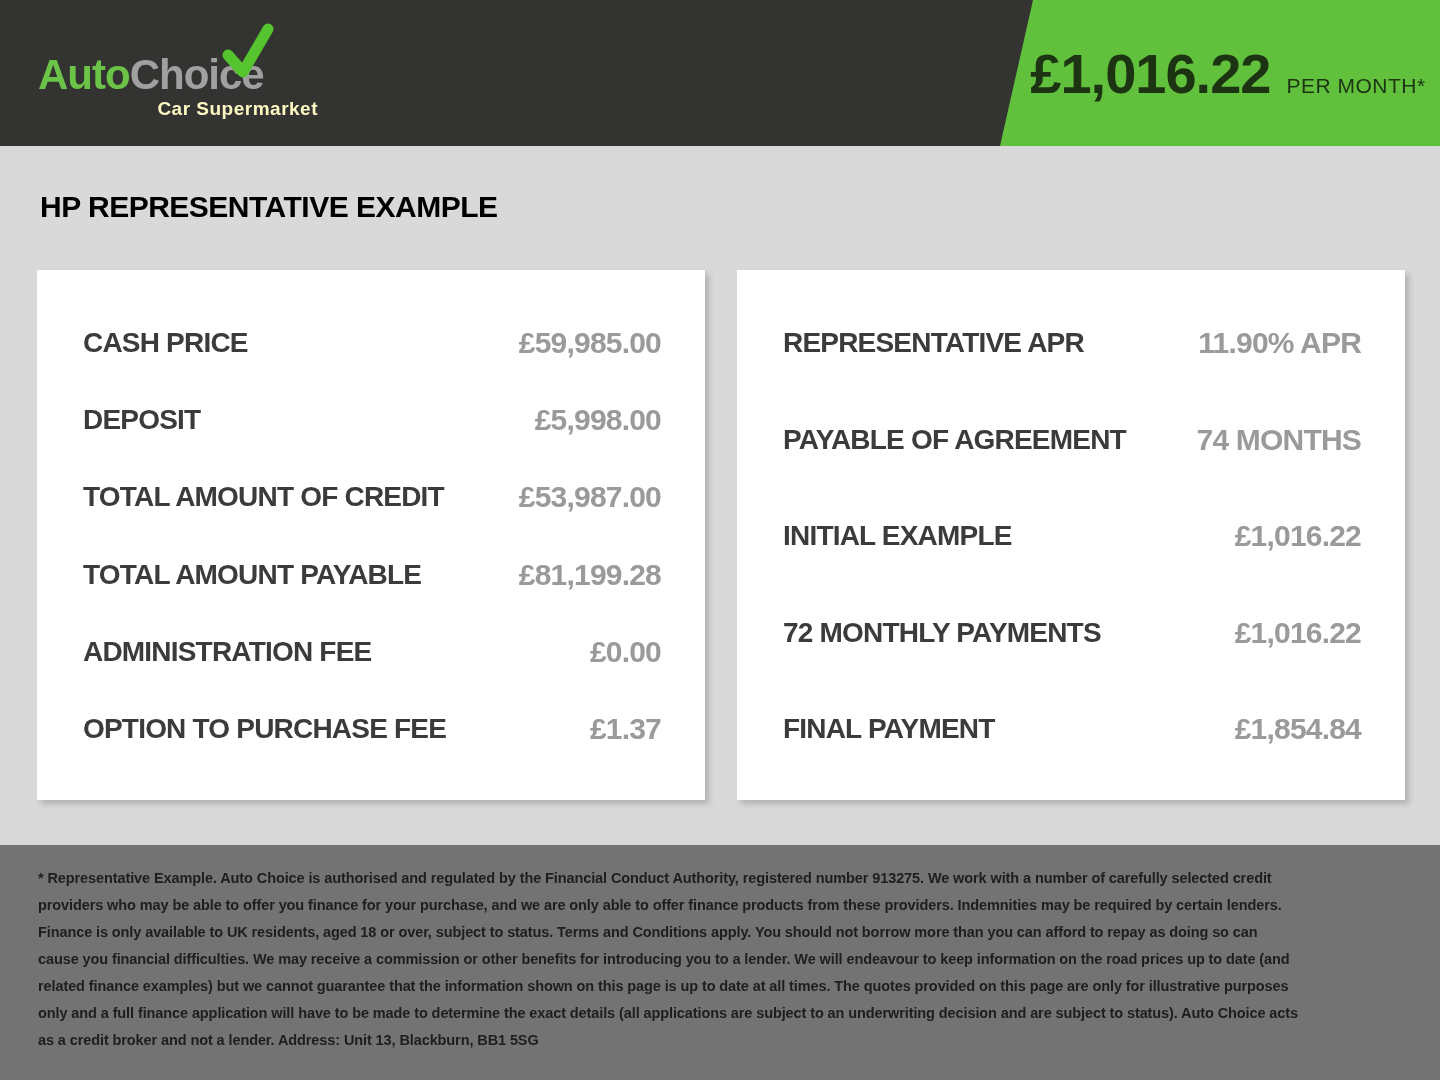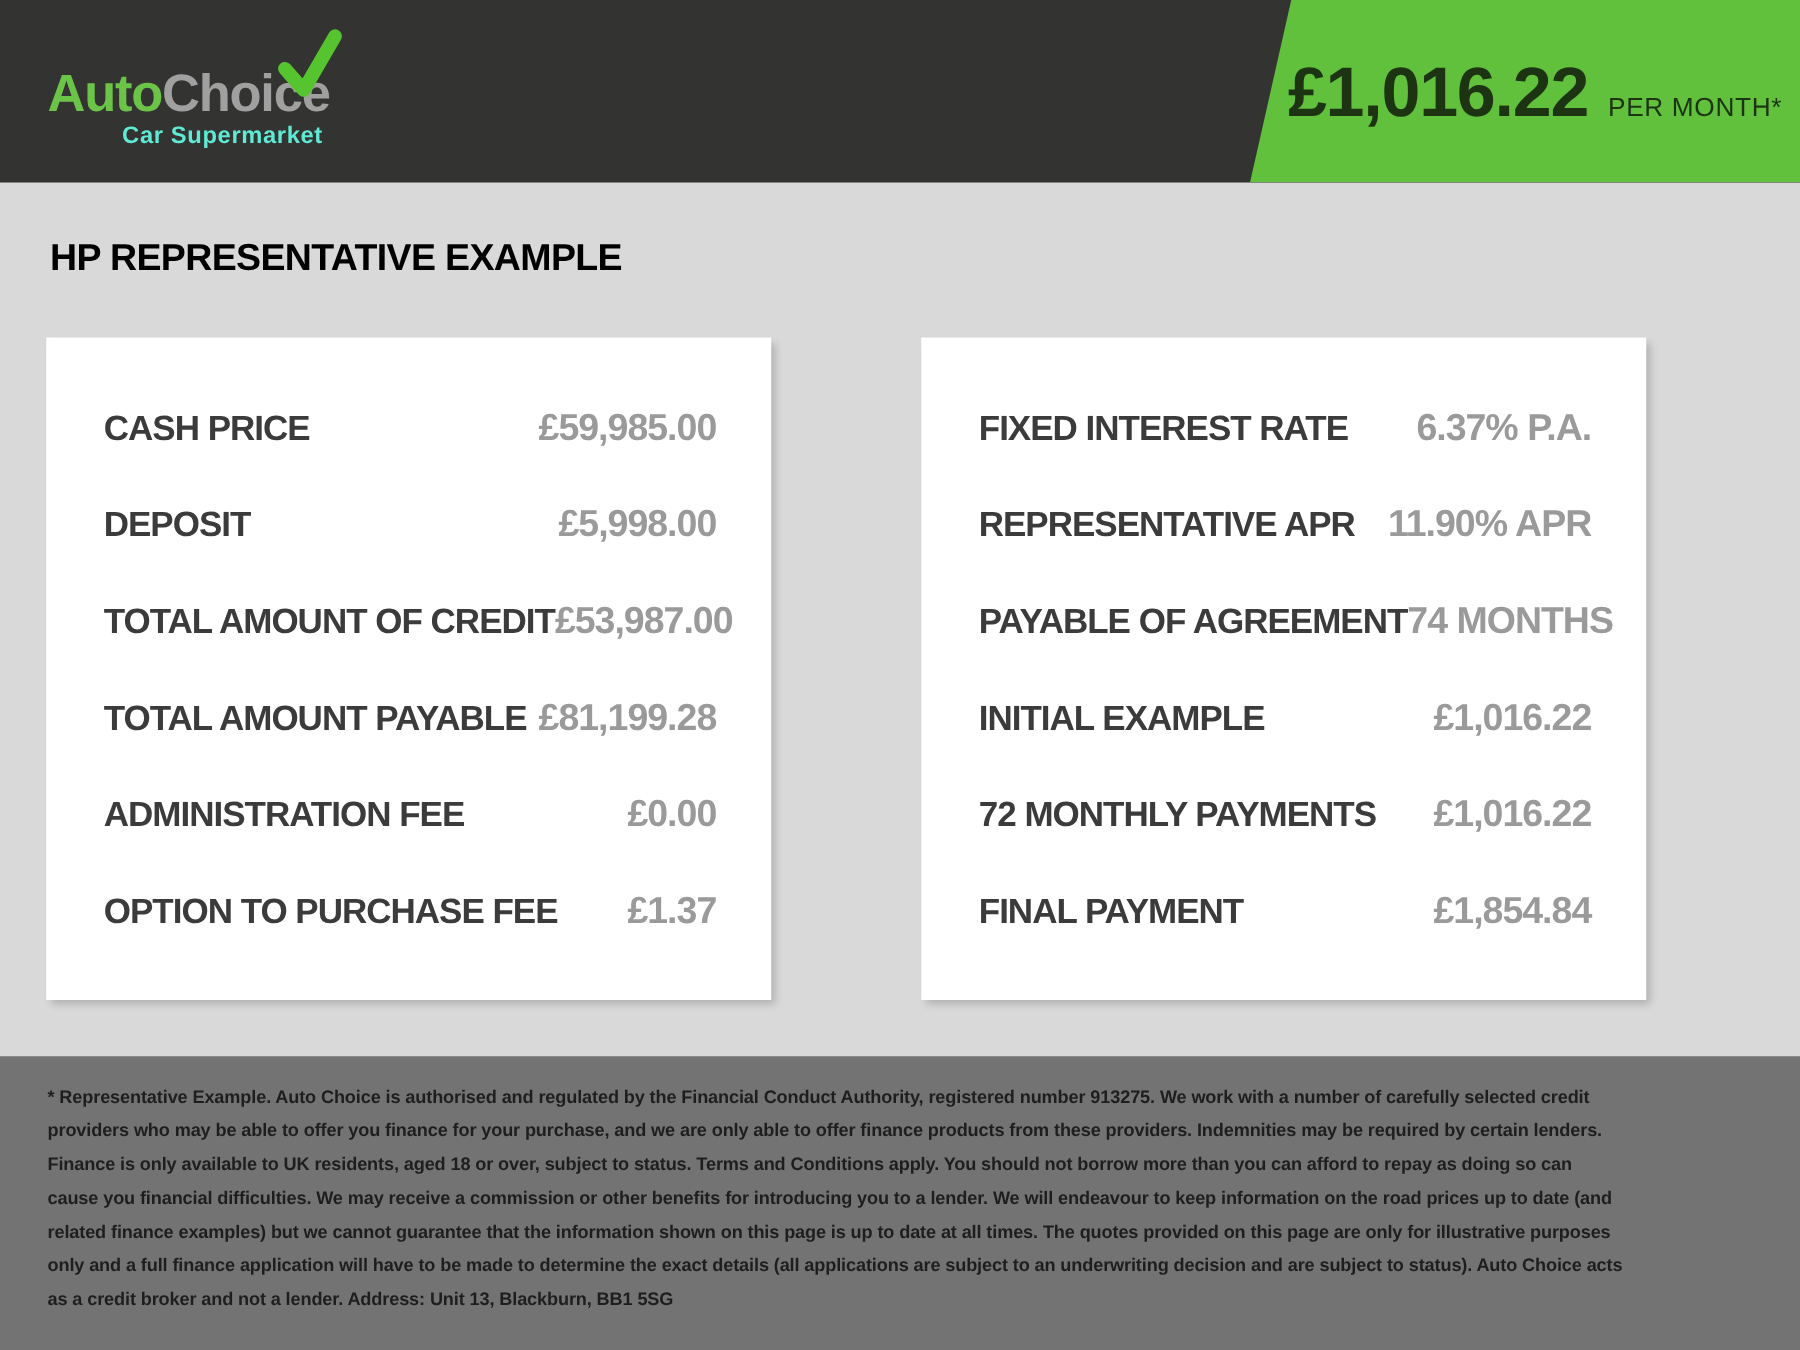--- a/index.html
+++ b/index.html
@@ -33,39 +33,39 @@
   .banner-period {
     font-size: 21px; font-weight: normal; color: #1d3413;
     margin-left: 16px; letter-spacing: 0.5px;
   }
 
   .logo { position: absolute; left: 38px; top: 54px; width: 280px; }
   .logo-text { font-size: 42px; font-weight: bold; letter-spacing: -1px; line-height: 1; }
   .logo-part1 { color: #6bc447; }
   .logo-part2 { color: #a0a0a0; }
   .logo-tagline {
-    font-size: 19px; font-weight: bold; color: #5eead4;
-    text-align: center; margin-top: 2px; letter-spacing: 0.5px;
+    font-size: 19px; font-weight: bold; color: #fef9c3;
+    text-align: right; margin-top: 2px; letter-spacing: 0.5px;
   }
   .logo-check {
     position: absolute; left: 184px; top: -32px;
     width: 52px; height: 56px;
   }
 
   
   .page-title {
     position: absolute; left: 40px; top: 190px;
     font-size: 30px; font-weight: bold; color: #000000;
     letter-spacing: -0.5px;
   }
 
   
   .panel {
     position: absolute; top: 270px;
-    width: 580px; height: 530px;
+    width: 668px; height: 530px;
     background: #ffffff;
     box-shadow: 4px 4px 6px rgba(0,0,0,0.18);
     padding: 58px 44px 56px 46px;
     display: flex; flex-direction: column; justify-content: space-between;
   }
   .panel-left { left: 37px; }
   .panel-right { left: 737px; }
   .row { display: flex; justify-content: space-between; align-items: center; height: 30px; }
   .row-label {
     font-size: 28px; font-weight: bold; color: #3b3b3b;
@@ -137,24 +137,20 @@
       <span class="row-value">£0.00</span>
     </div>
     <div class="row">
       <span class="row-label">OPTION TO PURCHASE FEE</span>
       <span class="row-value">£1.37</span>
     </div>
   </div>
 
   <div class="panel panel-right">
     <div class="row">
-      <span class="row-label">FIXED INTEREST RATE</span>
-      <span class="row-value">6.37% P.A.</span>
-    </div>
-    <div class="row">
       <span class="row-label">REPRESENTATIVE APR</span>
       <span class="row-value">11.90% APR</span>
     </div>
     <div class="row">
       <span class="row-label">PAYABLE OF AGREEMENT</span>
       <span class="row-value">74 MONTHS</span>
     </div>
     <div class="row">
       <span class="row-label">INITIAL EXAMPLE</span>
       <span class="row-value">£1,016.22</span>

